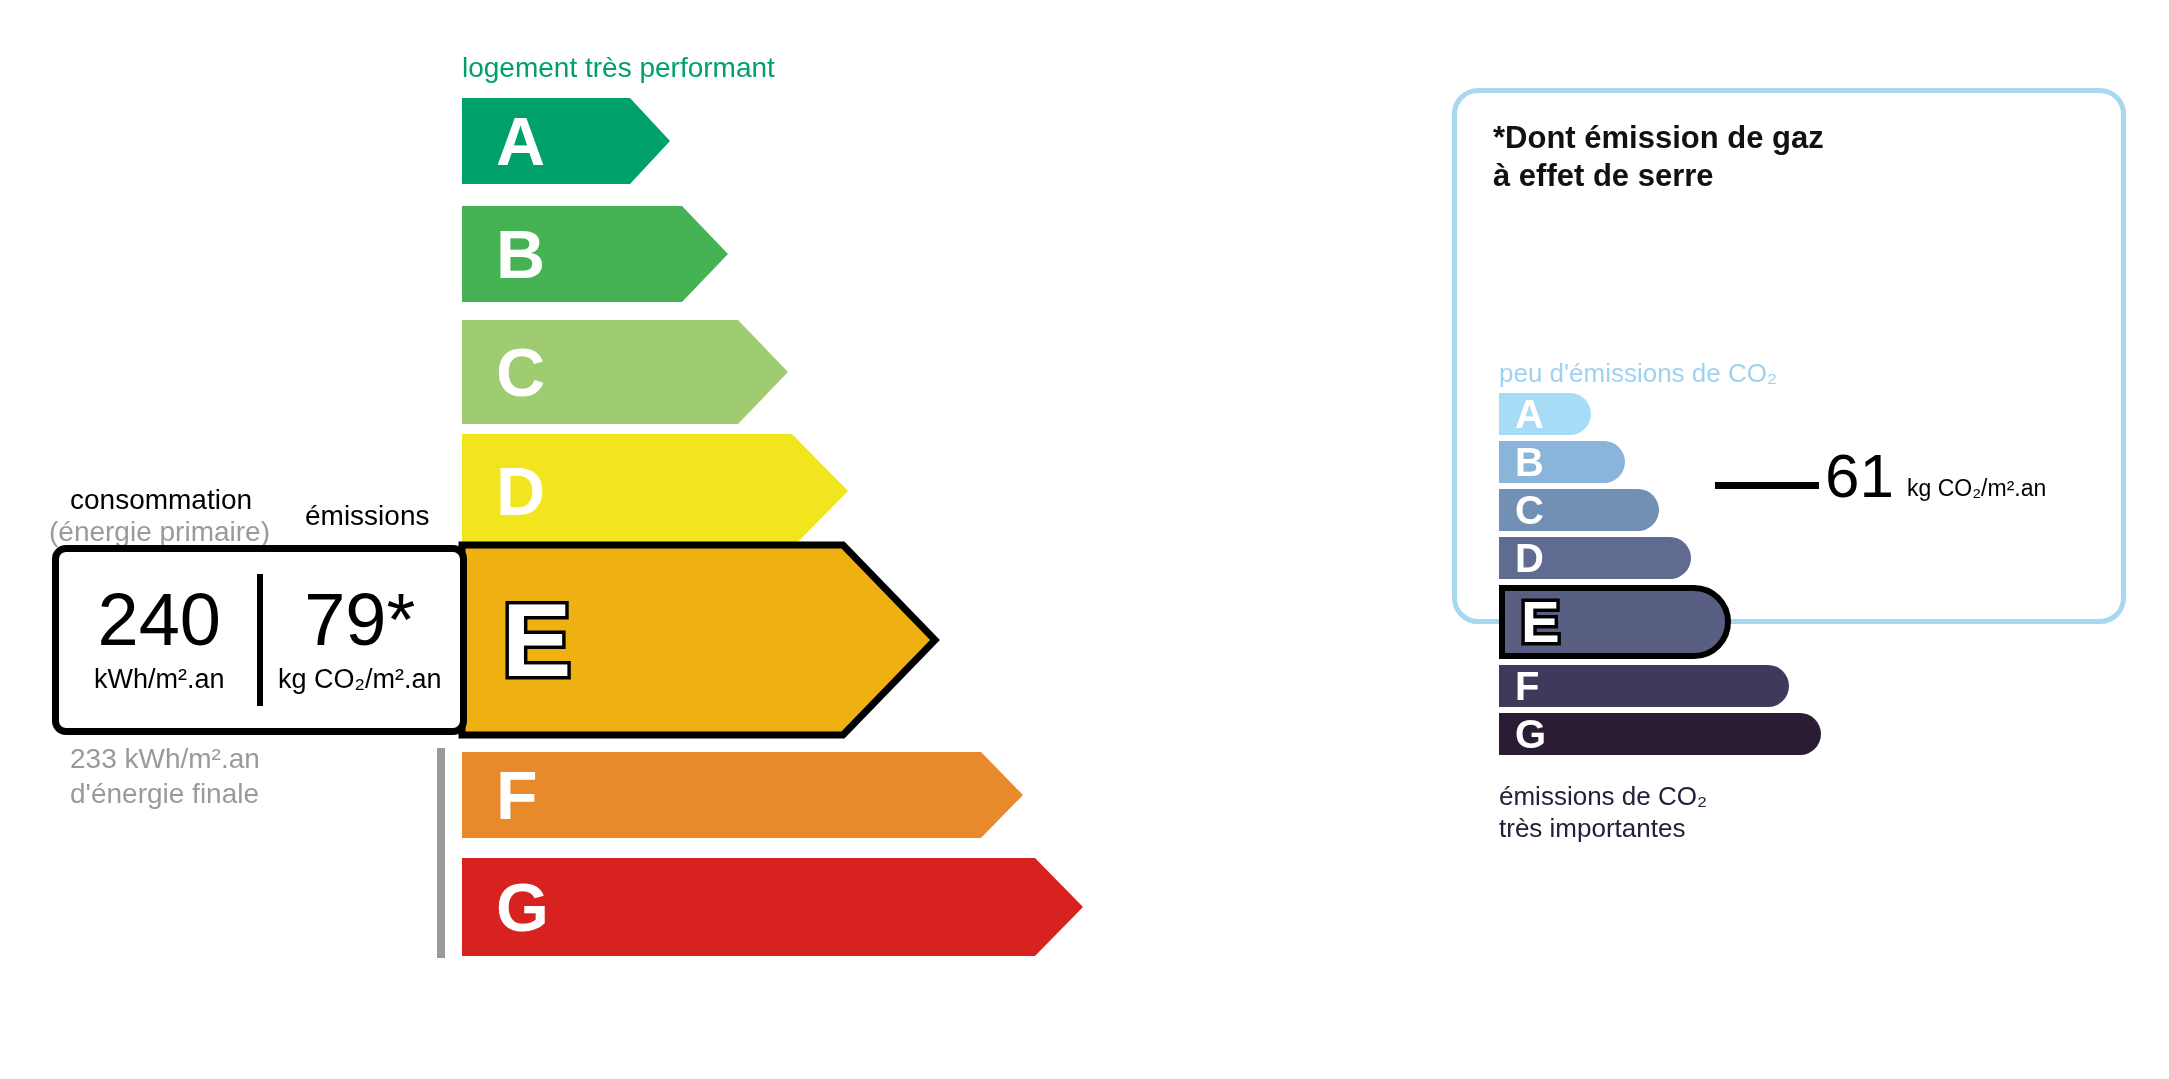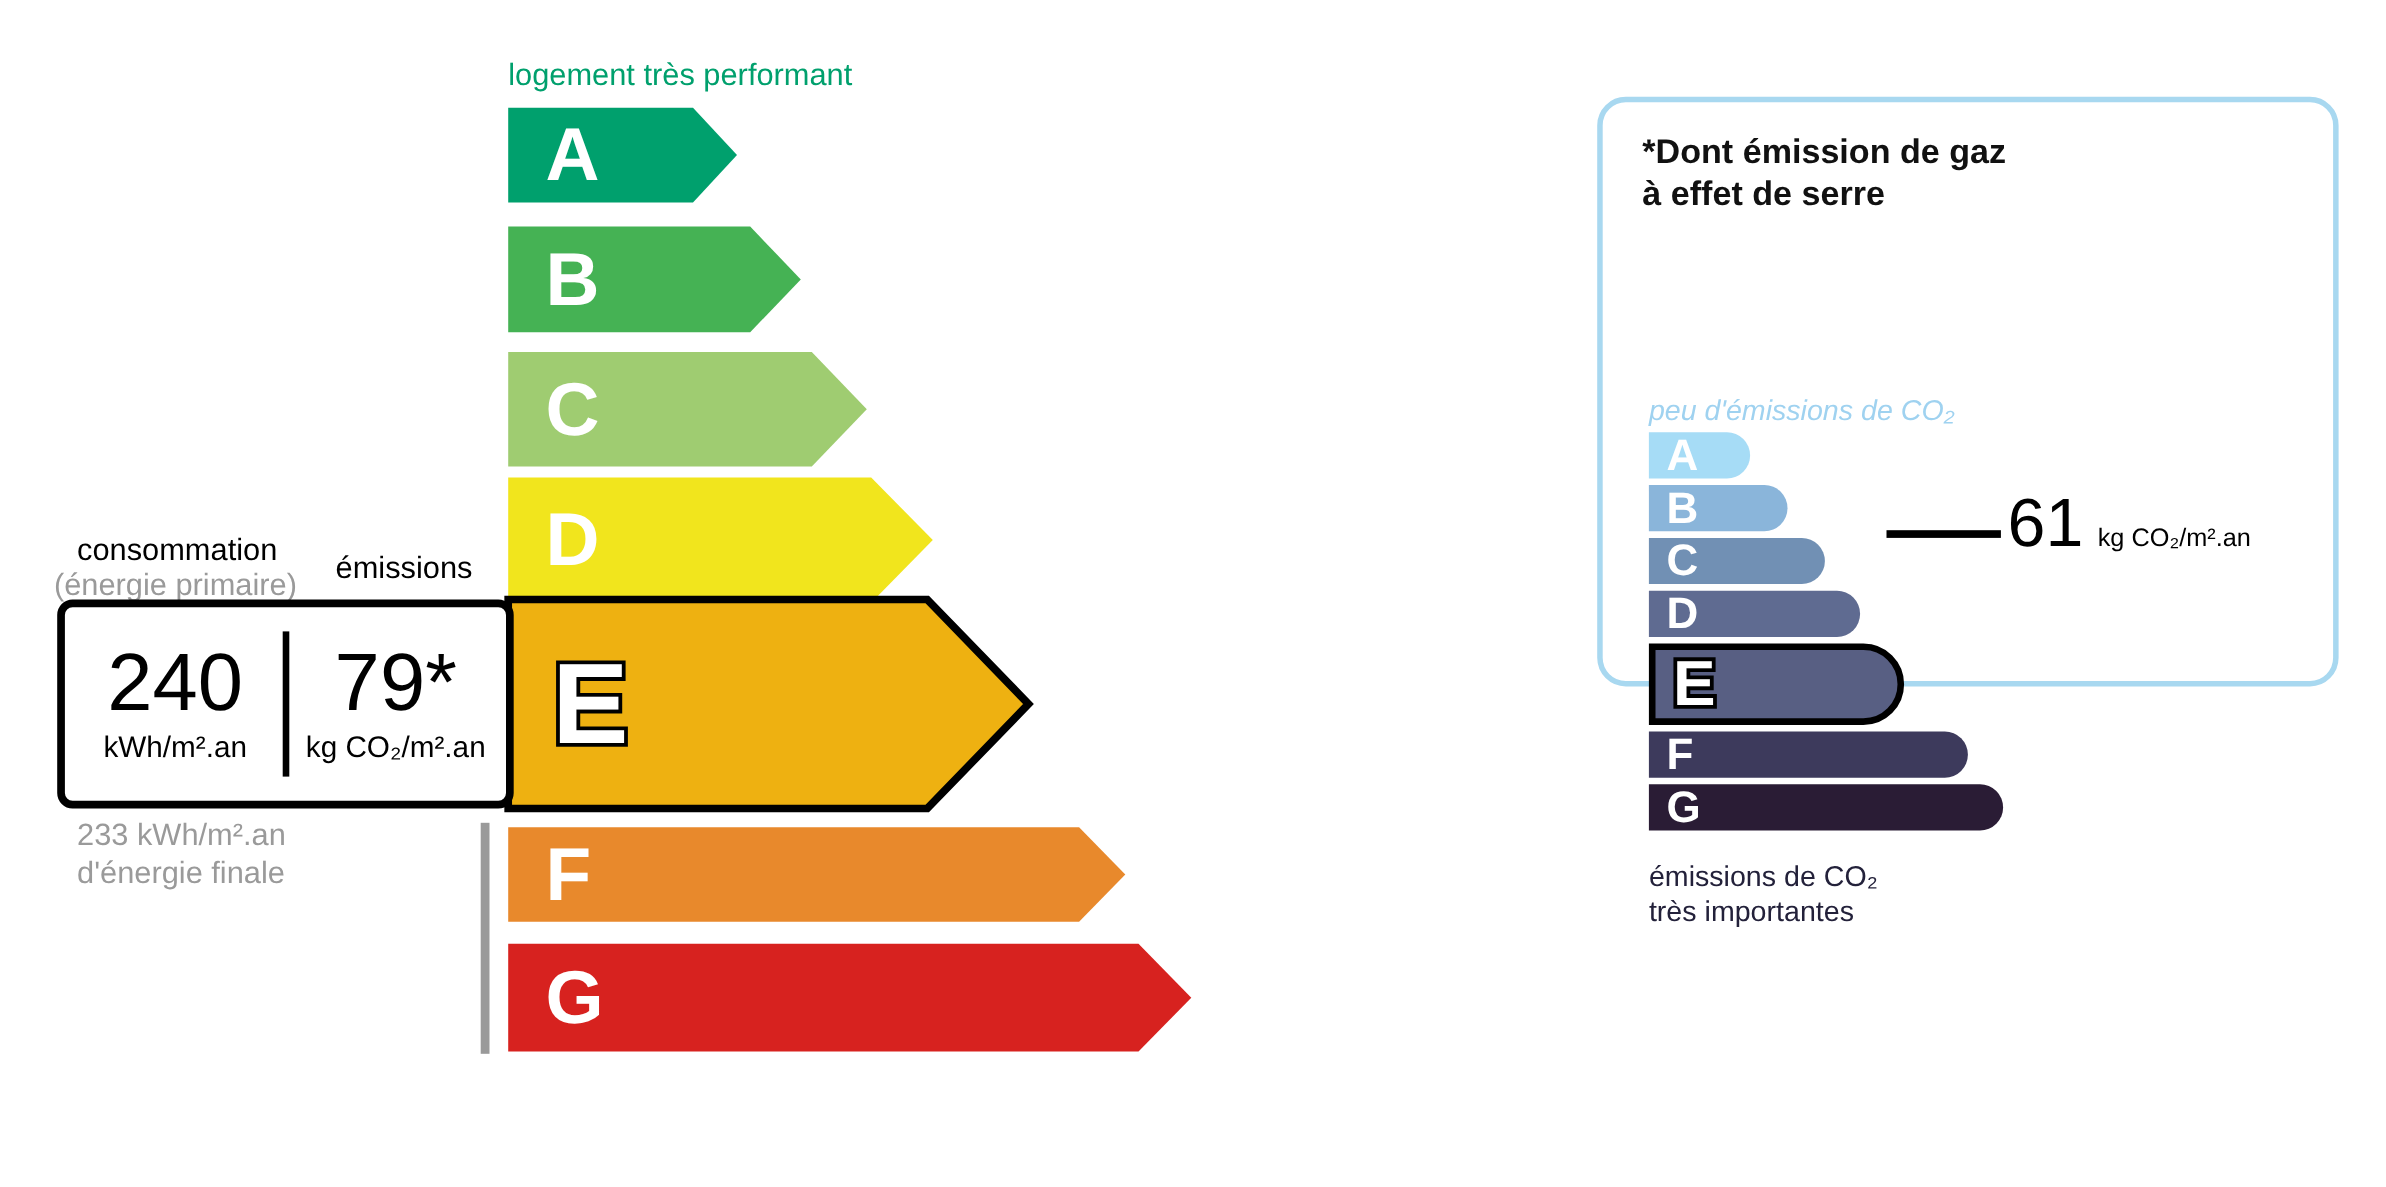--- a/index.html
+++ b/index.html
@@ -84,21 +84,21 @@
   
   #co2-panel{
     position:absolute;left:1452px;top:88px;width:674px;height:536px;
     border:5px solid #a8d8f0;border-radius:26px;background:#fff;box-sizing:border-box;
   }
   #co2-title{
     position:absolute;left:36px;top:26px;font-size:31px;font-weight:700;color:#111;
     line-height:1.22;white-space:nowrap;
   }
   #co2-top-caption{
-    position:absolute;left:42px;top:265px;font-size:26px;color:#9fd2f0;white-space:nowrap;font-style:italic;
+    position:absolute;left:42px;top:265px;font-size:26px;color:#9fd2f0;white-space:nowrap;
   }
   #co2-bottom-caption{
     position:absolute;left:42px;top:688px;font-size:26px;color:#23213a;
     line-height:1.22;white-space:nowrap;
   }
   .co2-row{position:absolute;left:42px;}
   .co2-bar{
     position:absolute;left:0;top:0;height:100%;
     border-radius:0 26px 26px 0;box-sizing:border-box;
   }

